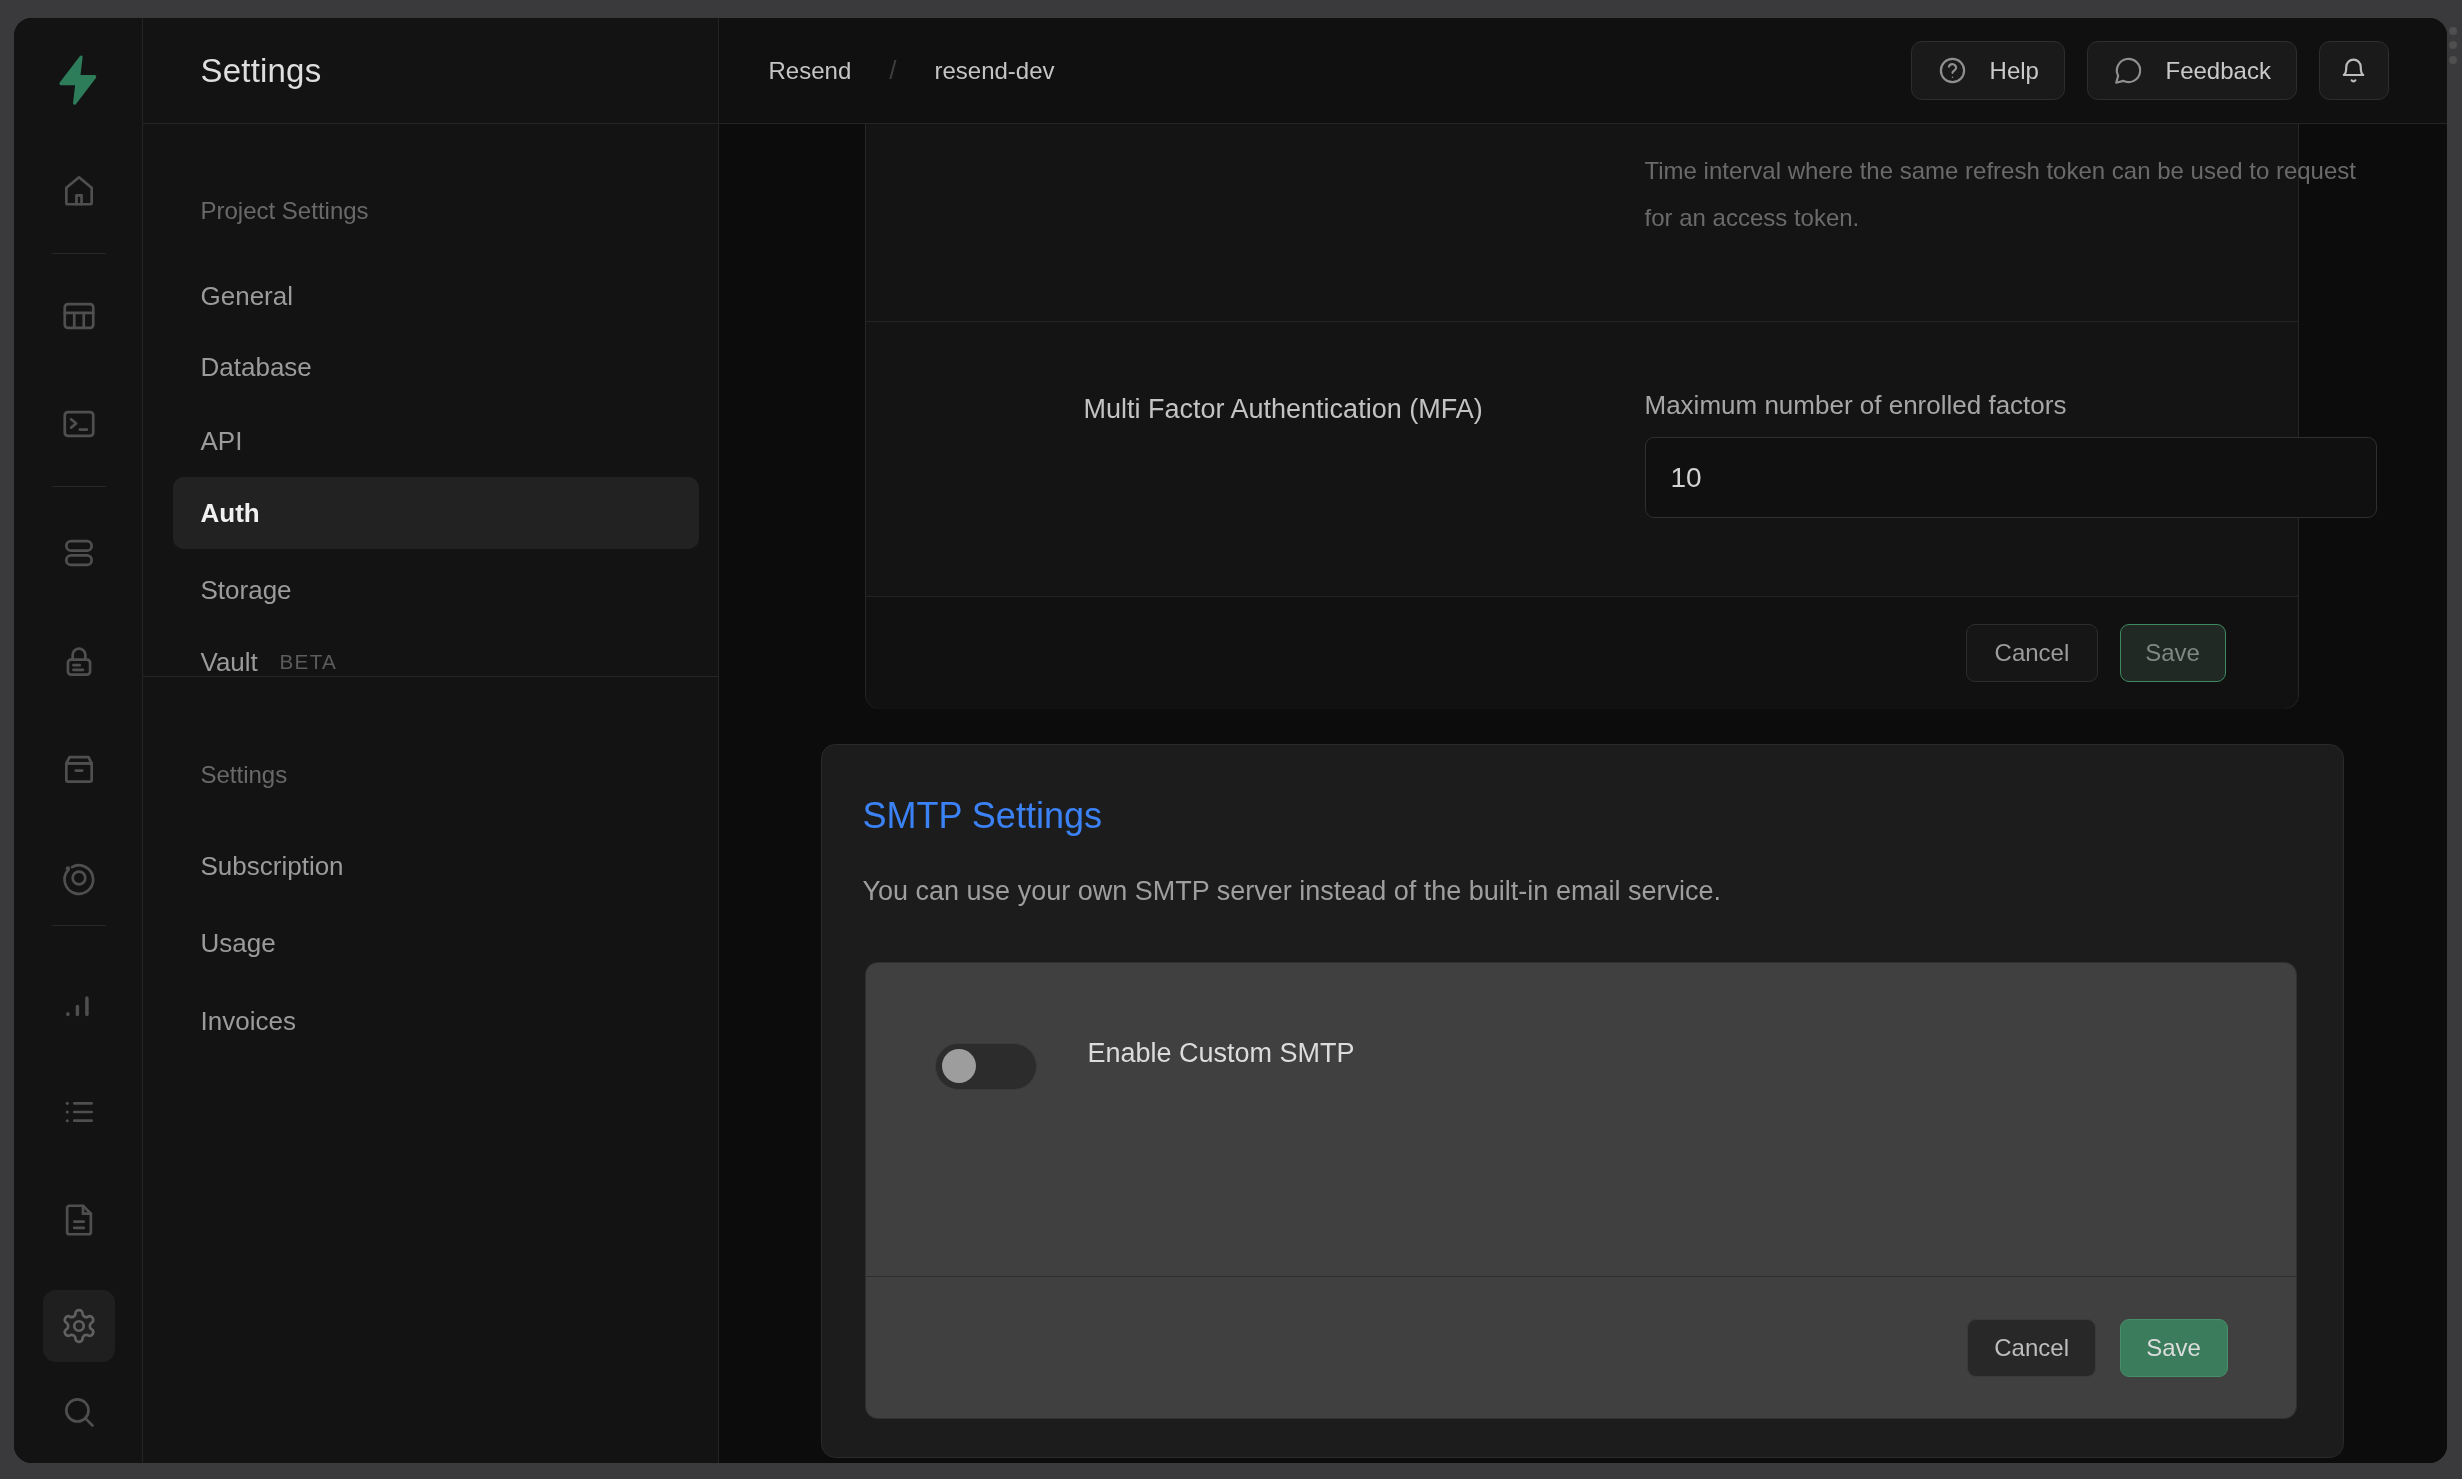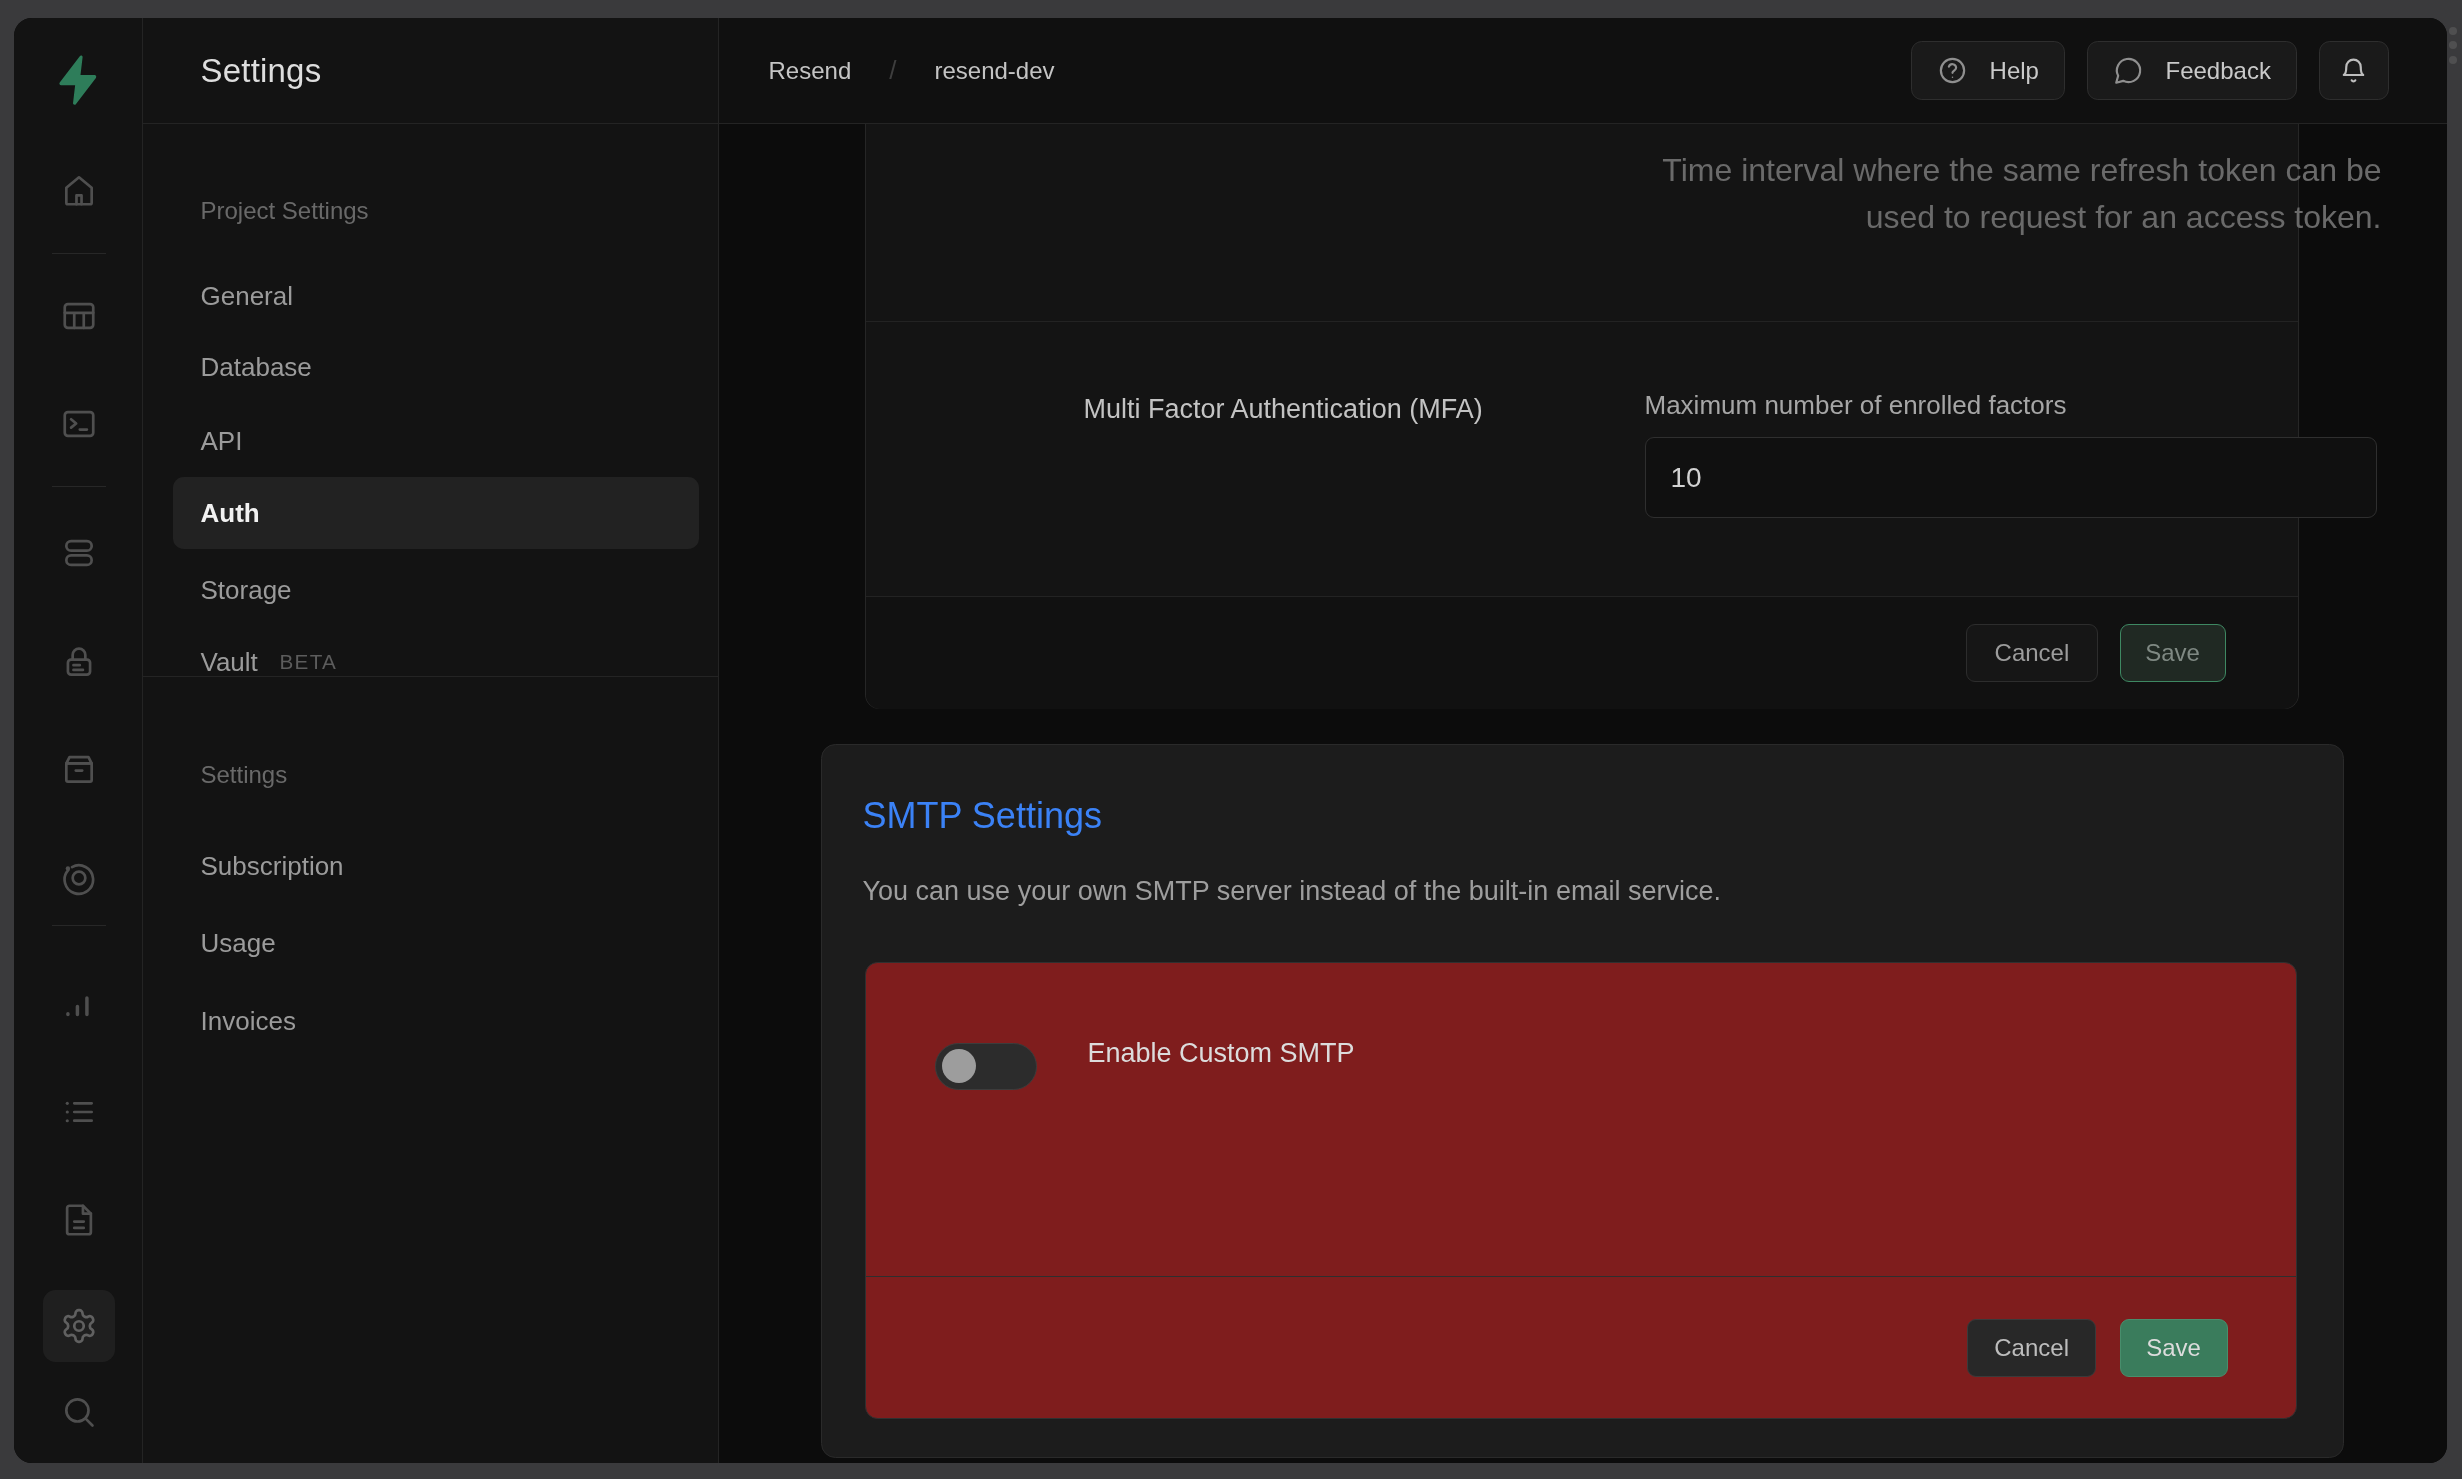--- a/index.html
+++ b/index.html
@@ -72,21 +72,21 @@
   .tb-btn.icon-only svg { color:#bdbdbd; }
 
   
   .content { position:absolute; left:705px; top:106px; right:0; bottom:0; background:#0c0c0c; }
 
   .auth-card {
     position:absolute; left:146px; top:0; width:1434px; height:585px;
     background:#141414; border:0.9px solid #262626; border-top:none;
     border-radius:0 0 14.4px 14.4px;
   }
-  .rt-desc { position:absolute; left:779px; top:23.4px; width:737px; font-size:32px; line-height:47px; color:#6a6a6a;text-align:right; }
+  .rt-desc { position:absolute; left:779px; top:23.4px; width:737px; font-size:24px; line-height:47px; color:#6a6a6a; }
   .card-divider { position:absolute; left:0; width:100%; height:0.9px; background:#232323; }
   .mfa-label { position:absolute; left:218px; top:270px; font-size:27px; color:#c3c3c3; }
   .field-label { position:absolute; left:779px; top:266px; font-size:26px; color:#a6a6a6; }
   .field-input {
     position:absolute; left:779px; top:313px; width:732px; height:81px;
     background:#101010; border:0.9px solid #2f2f2f; border-radius:9px;
     color:#d2d2d2; font-size:28px; padding:0 25px; font-family:"Liberation Sans", sans-serif;
     outline:none;
   }
   .auth-footer {
@@ -99,21 +99,21 @@
   .btn-save-disabled { width:106px; background:#202923; border:0.9px solid #3e8862; color:#7f8983; }
 
   .smtp-card {
     position:absolute; left:102px; top:620px; width:1523px; height:714px;
     background:#1c1c1c; border:0.9px solid #2a2a2a; border-radius:14.4px;
   }
   .smtp-title { position:absolute; left:41px; top:50px; font-size:36px; color:#3b82f6; font-weight:400; }
   .smtp-sub { position:absolute; left:41px; top:131px; font-size:27px; color:#9e9e9e; }
   .smtp-inner {
     position:absolute; left:43px; top:217px; width:1432px; height:457px;
-    background:#7f1d1d; border:0.9px solid #303030; border-radius:12.6px;
+    background:#404040; border:0.9px solid #303030; border-radius:12.6px;
   }
   .toggle {
     position:absolute; left:69px; top:80px; width:102px; height:47px;
     background:#2c2c2c; border:0.9px solid #3c3c3c; border-radius:23.4px; cursor:pointer;
   }
   .toggle-knob { position:absolute; left:6.3px; top:5.4px; width:34px; height:34px; border-radius:50%; background:#9d9d9d; }
   .toggle-label { position:absolute; left:222px; top:75px; font-size:27px; color:#dcdcdc; }
   .toggle-desc { position:absolute; left:222px; top:135px; width:557px; font-size:26px; line-height:49px; color:#8d8d8d; }
   .smtp-footer {
     position:absolute; left:0; top:313px; width:100%; height:143px;

